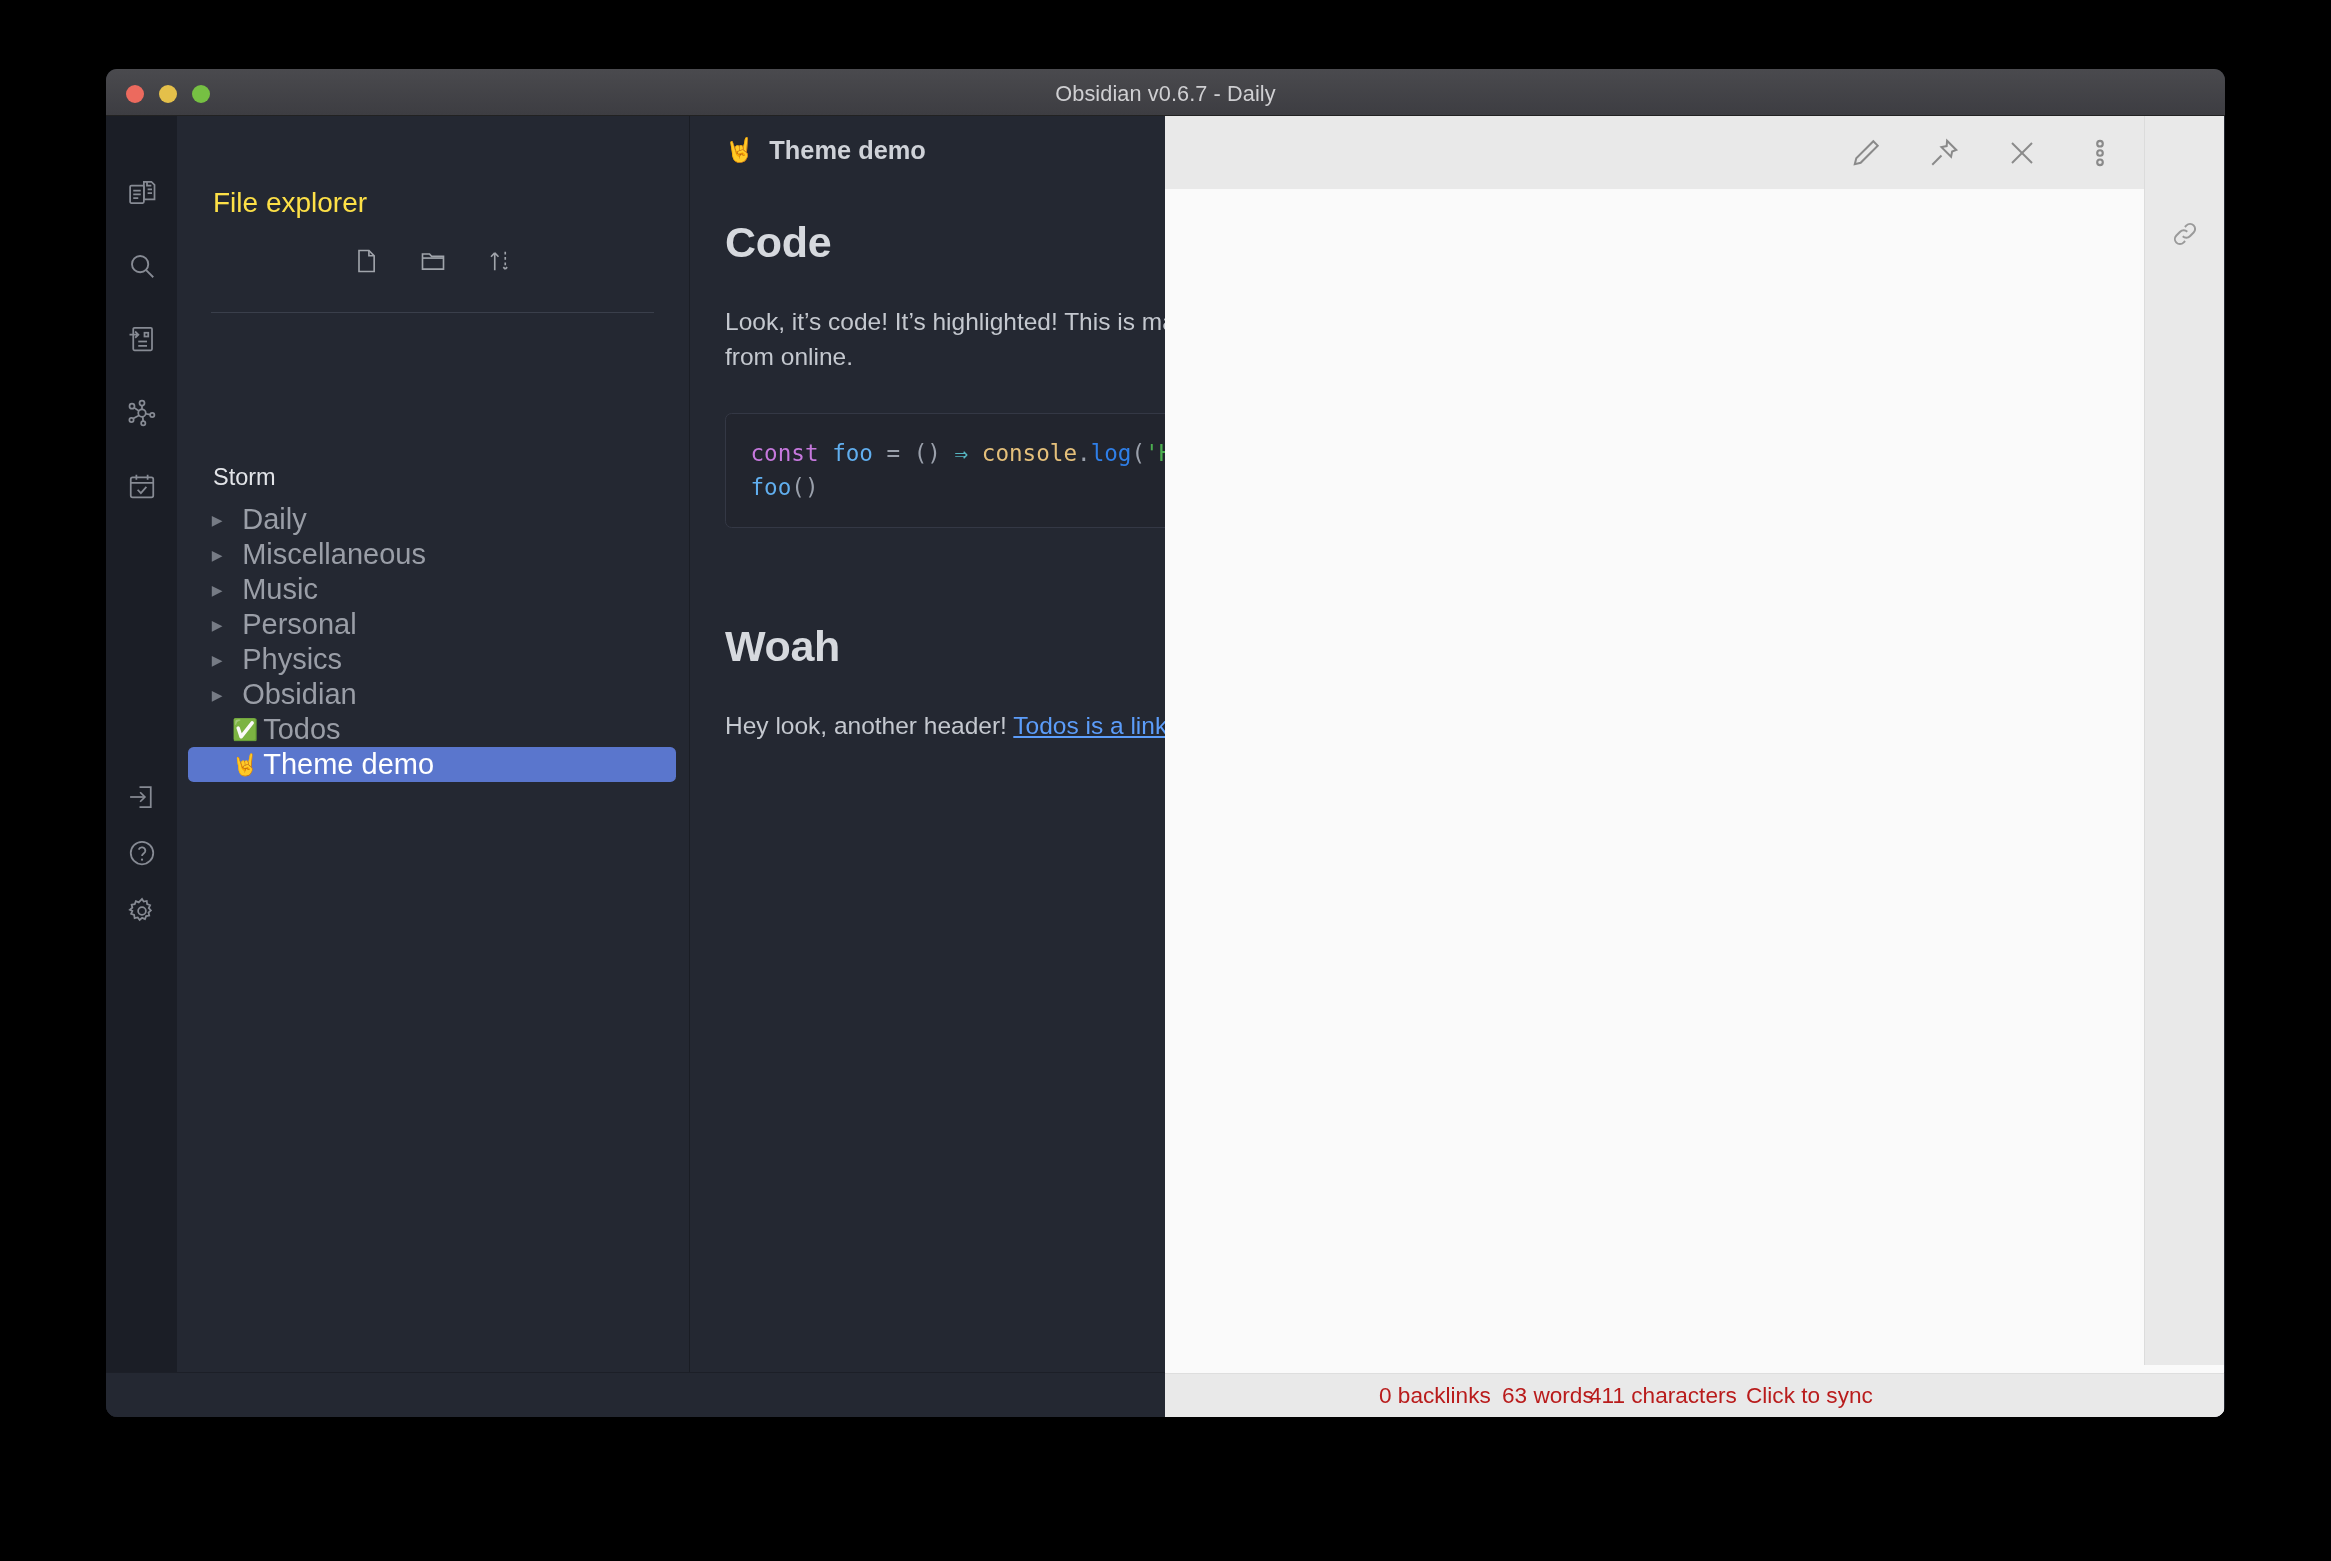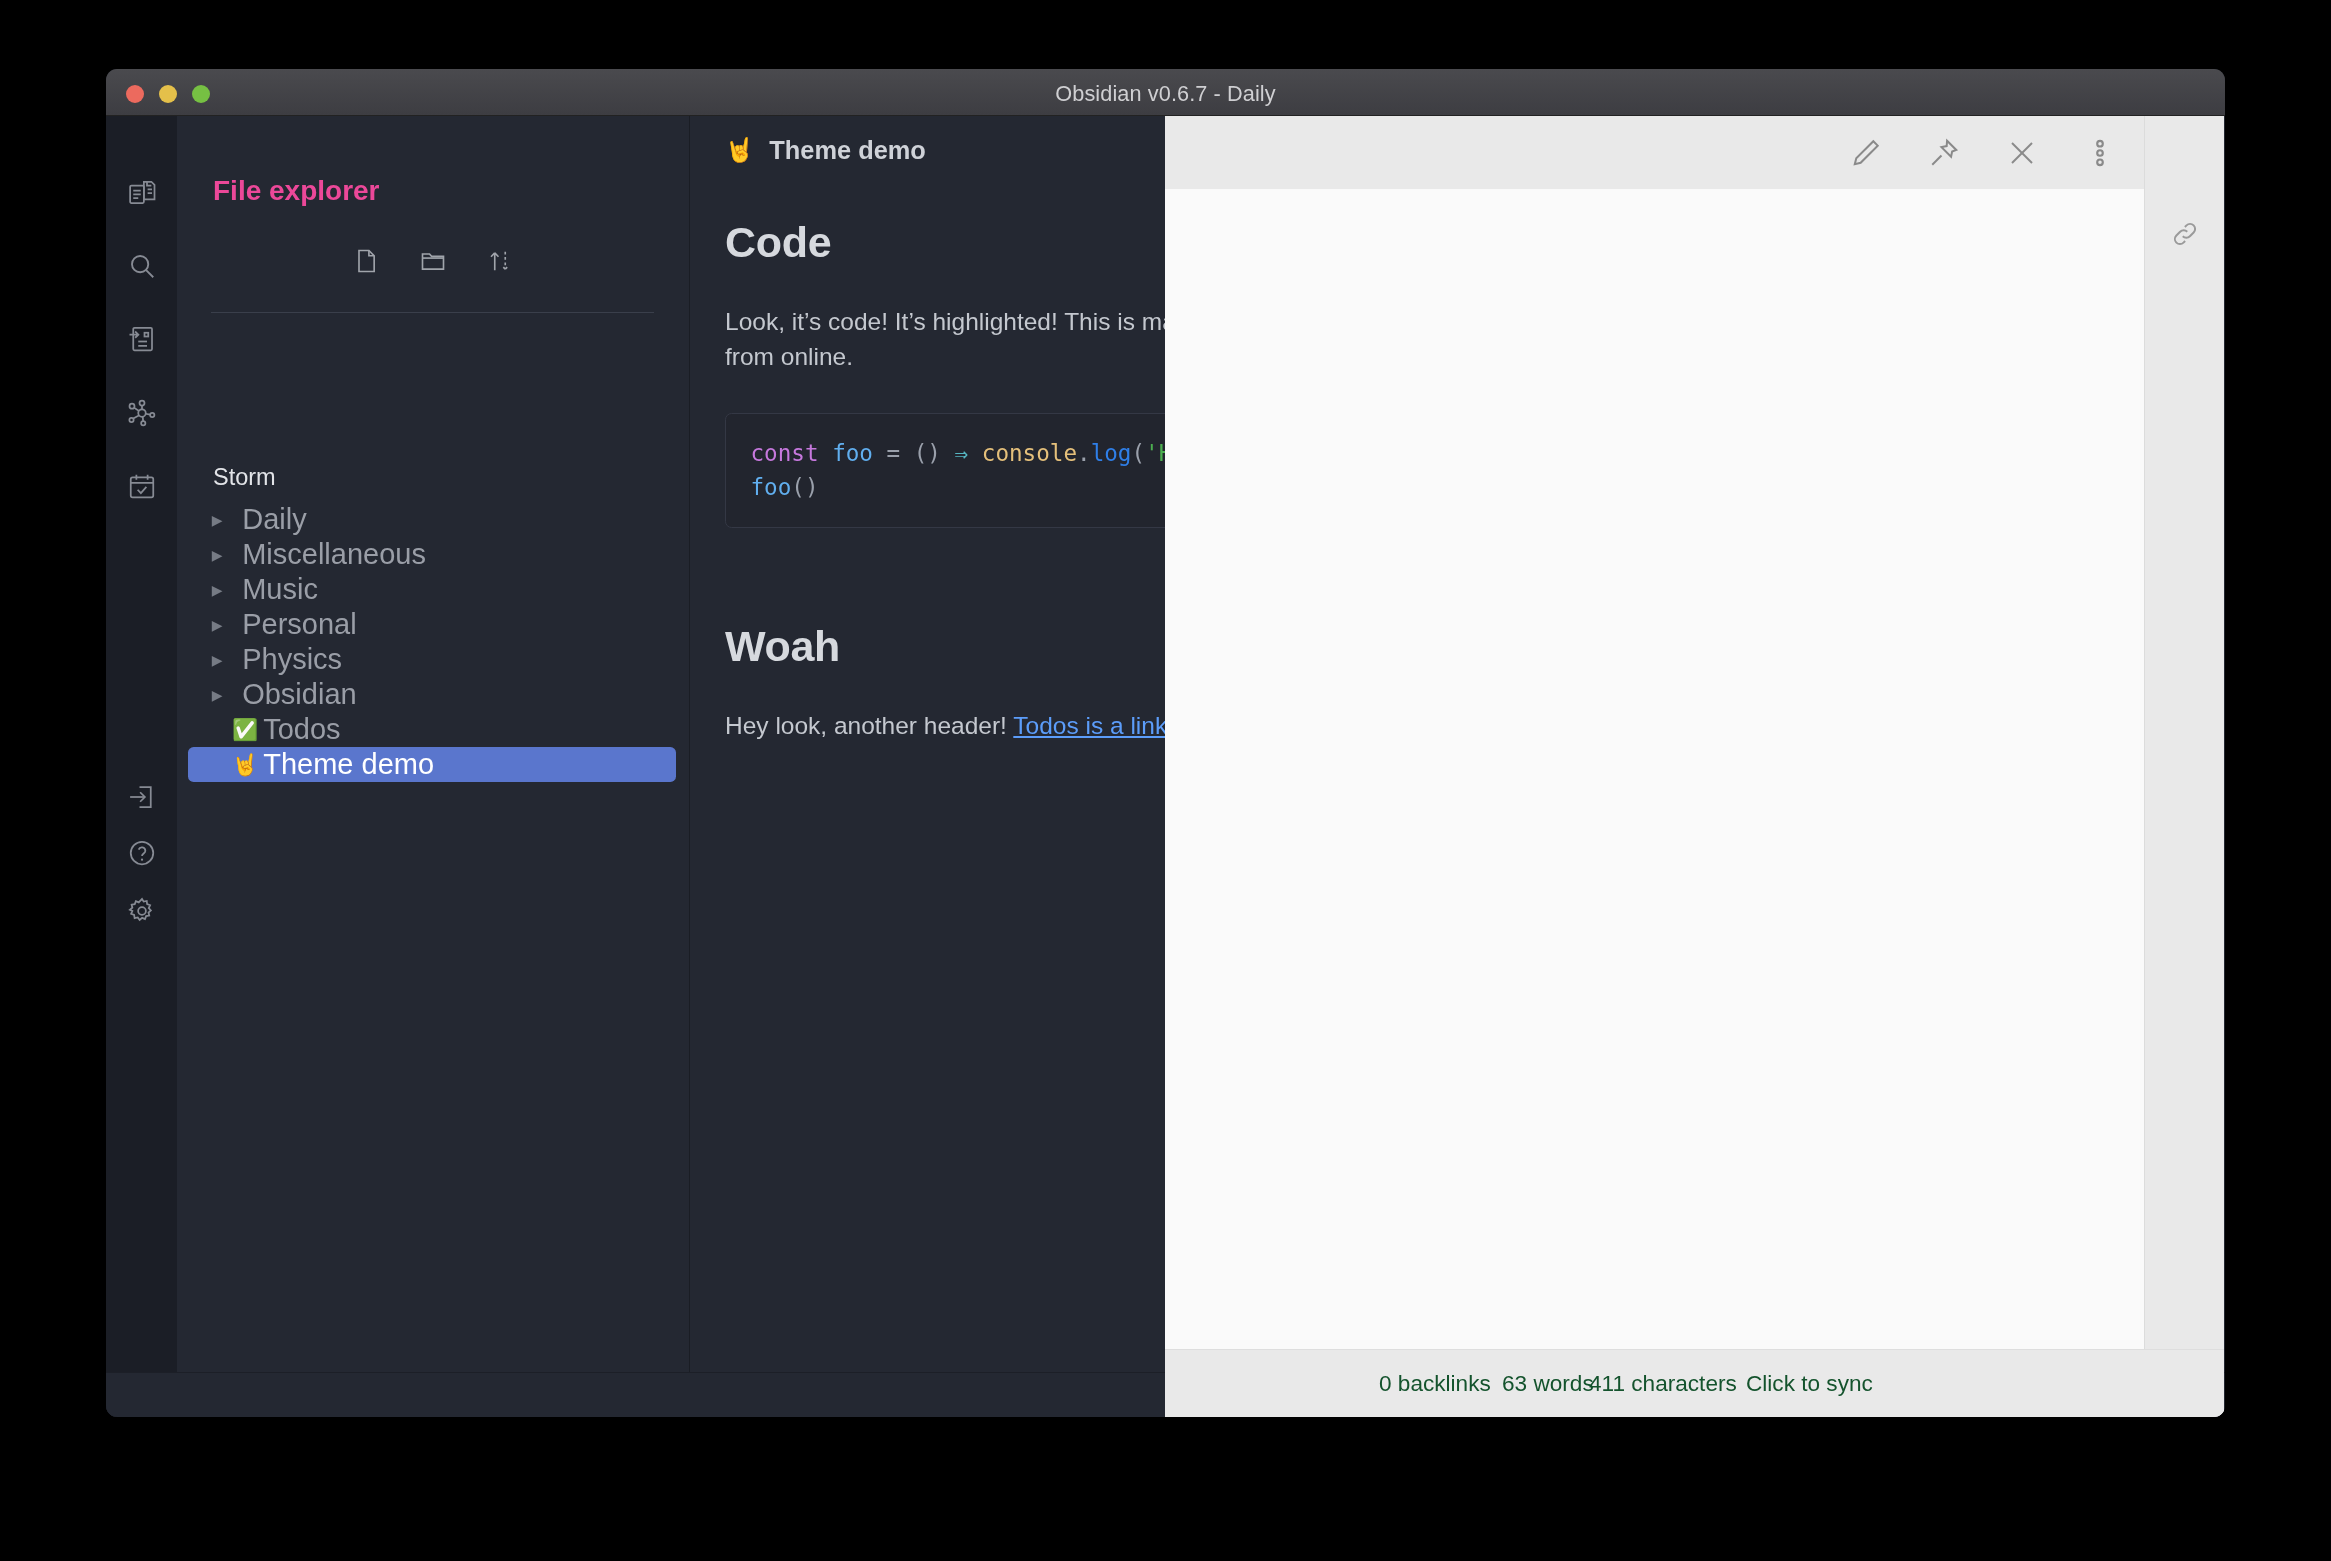--- a/index.html
+++ b/index.html
@@ -74,24 +74,24 @@
   #explorer {
     position: absolute;
     left: 71px; top: 47px;
     width: 513px;
     bottom: 0;
     background: #242832;
     border-right: 0.9px solid #1a1d24;
   }
   #explorer-title {
     position: absolute;
-    left: 36px; top: 59px;
+    left: 36px; top: 71px;
     font-size: 28px;
-    color: #ec4899;
-    font-weight: 700;
+    color: #fde047;
+    font-weight: 400;
   }
   #explorer-actions {
     position: absolute;
     left: 0; right: 0; top: 128px;
     display: flex;
     justify-content: center;
     gap: 33px;
   }
   .explorer-action {
     width: 34px; height: 34px;
@@ -271,26 +271,26 @@
     transform: translateX(-50%);
     width: 38px; height: 38px;
     display: flex; align-items: center; justify-content: center;
     color: #9a9a9a;
   }
   #overlay-rail .rail-icon svg { width: 30px; height: 30px; display: block; }
 
   #overlay-status {
     position: absolute;
     left: 0; right: 0; bottom: 0;
-    height: 68px;
+    height: 44px;
     background: #e9e9e9;
     border-top: 0.9px solid #dedede;
     display: flex;
     align-items: center;
-    color: #14532d;
+    color: #b91c1c;
     font-size: 22.6px;
   }
   #overlay-status .st {
     position: absolute;
     white-space: nowrap;
   }
   #st-backlinks { left: 214px; }
   #st-words     { left: 337px; }
   #st-chars     { left: 424px; }
   #st-sync      { left: 581px; }

